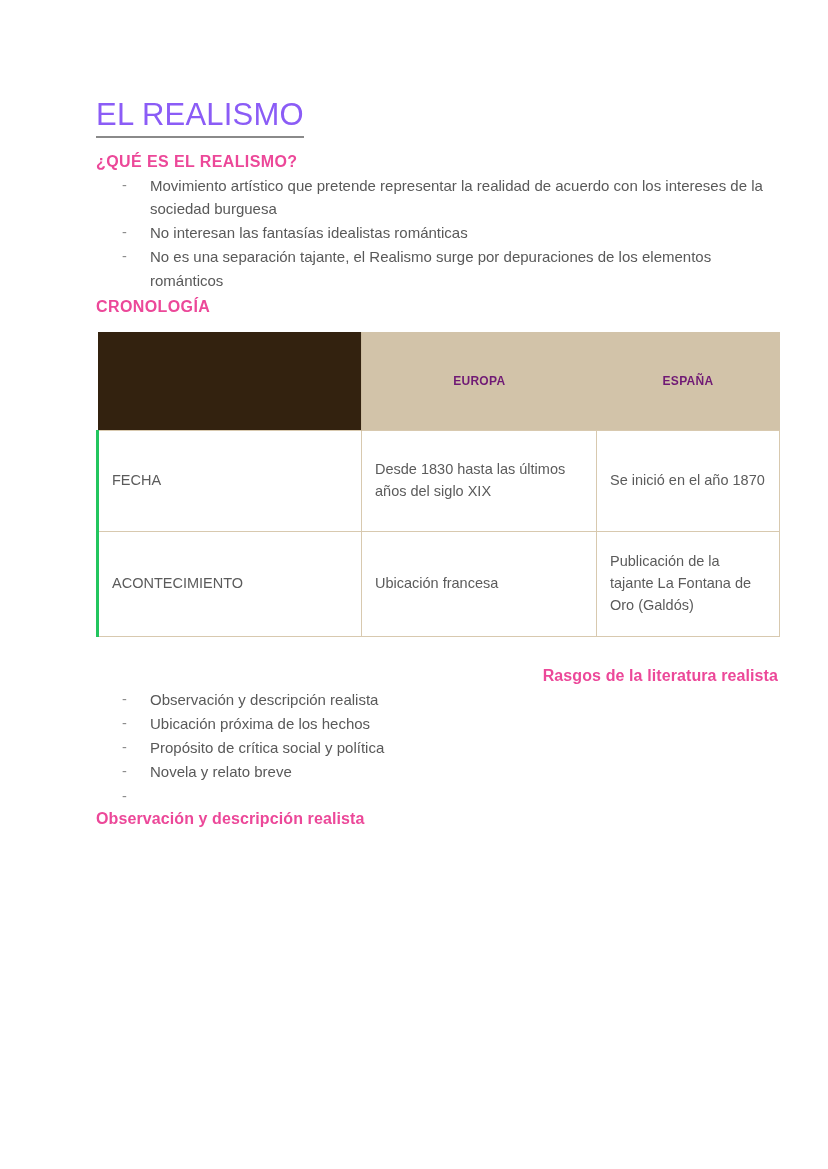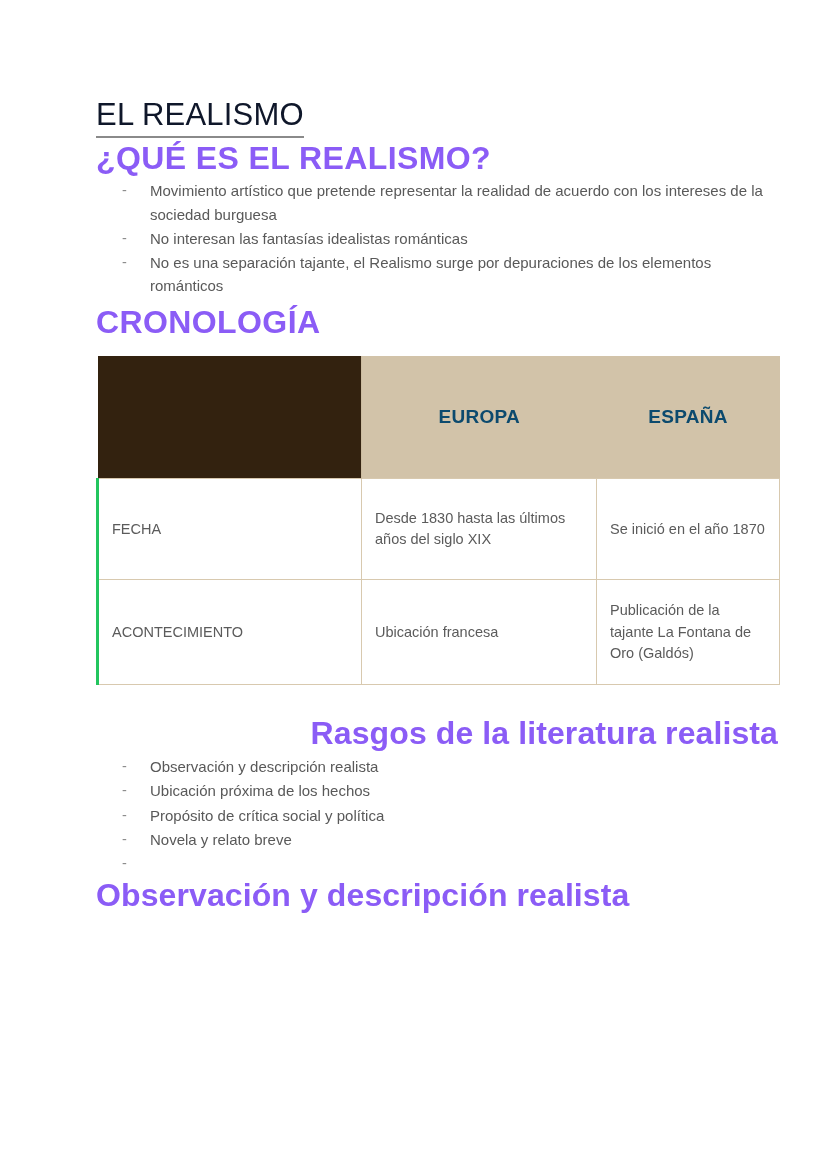--- a/index.html
+++ b/index.html
@@ -24,35 +24,35 @@
     width: 828px;
     height: 1169px;
     box-sizing: border-box;
     padding: 98px 50px 0 96px;
   }
 
   
   .doc-title {
     font-size: 31px;
     font-weight: 400;
-    color: #0f172a;
+    color: #8b5cf6;
     letter-spacing: 0.2px;
     margin: 0;
     padding: 0 0 3px 0;
     display: inline-block;
     border-bottom: 2px solid #8a8a8a;
     line-height: 1.12;
   }
 
   
   .section-heading {
-    font-size: 32px;
+    font-size: 16px;
     font-weight: bold;
-    color: #8b5cf6;
-    margin: 2px 0 2px 0;
+    color: #ec4899;
+    margin: 15px 0 2px 0;
     line-height: 1.18;
     letter-spacing: 0.1px;
   }
   .section-heading.upper {
     letter-spacing: 0.4px;
   }
   .section-heading.tight-top {
     margin-top: 6px;
   }
 
@@ -95,24 +95,24 @@
   table.cronologia {
     border-collapse: collapse;
     table-layout: fixed;
     width: 682px;
   }
   table.cronologia col.c1 { width: 264px; }
   table.cronologia col.c2 { width: 235px; }
   table.cronologia col.c3 { width: 183px; }
 
   table.cronologia thead th {
-    height: 122px;
+    height: 98px;
     background: #d2c3a9;
-    color: #0c4a6e;
-    font-size: 19px;
+    color: #701a75;
+    font-size: 12px;
     font-weight: bold;
     text-align: center;
     vertical-align: middle;
     padding: 0 10px;
     border: none;
     letter-spacing: 0.3px;
   }
   table.cronologia thead th.dark-cell {
     background: #33220f;
     border-right: 1px solid #cbbb9f;

